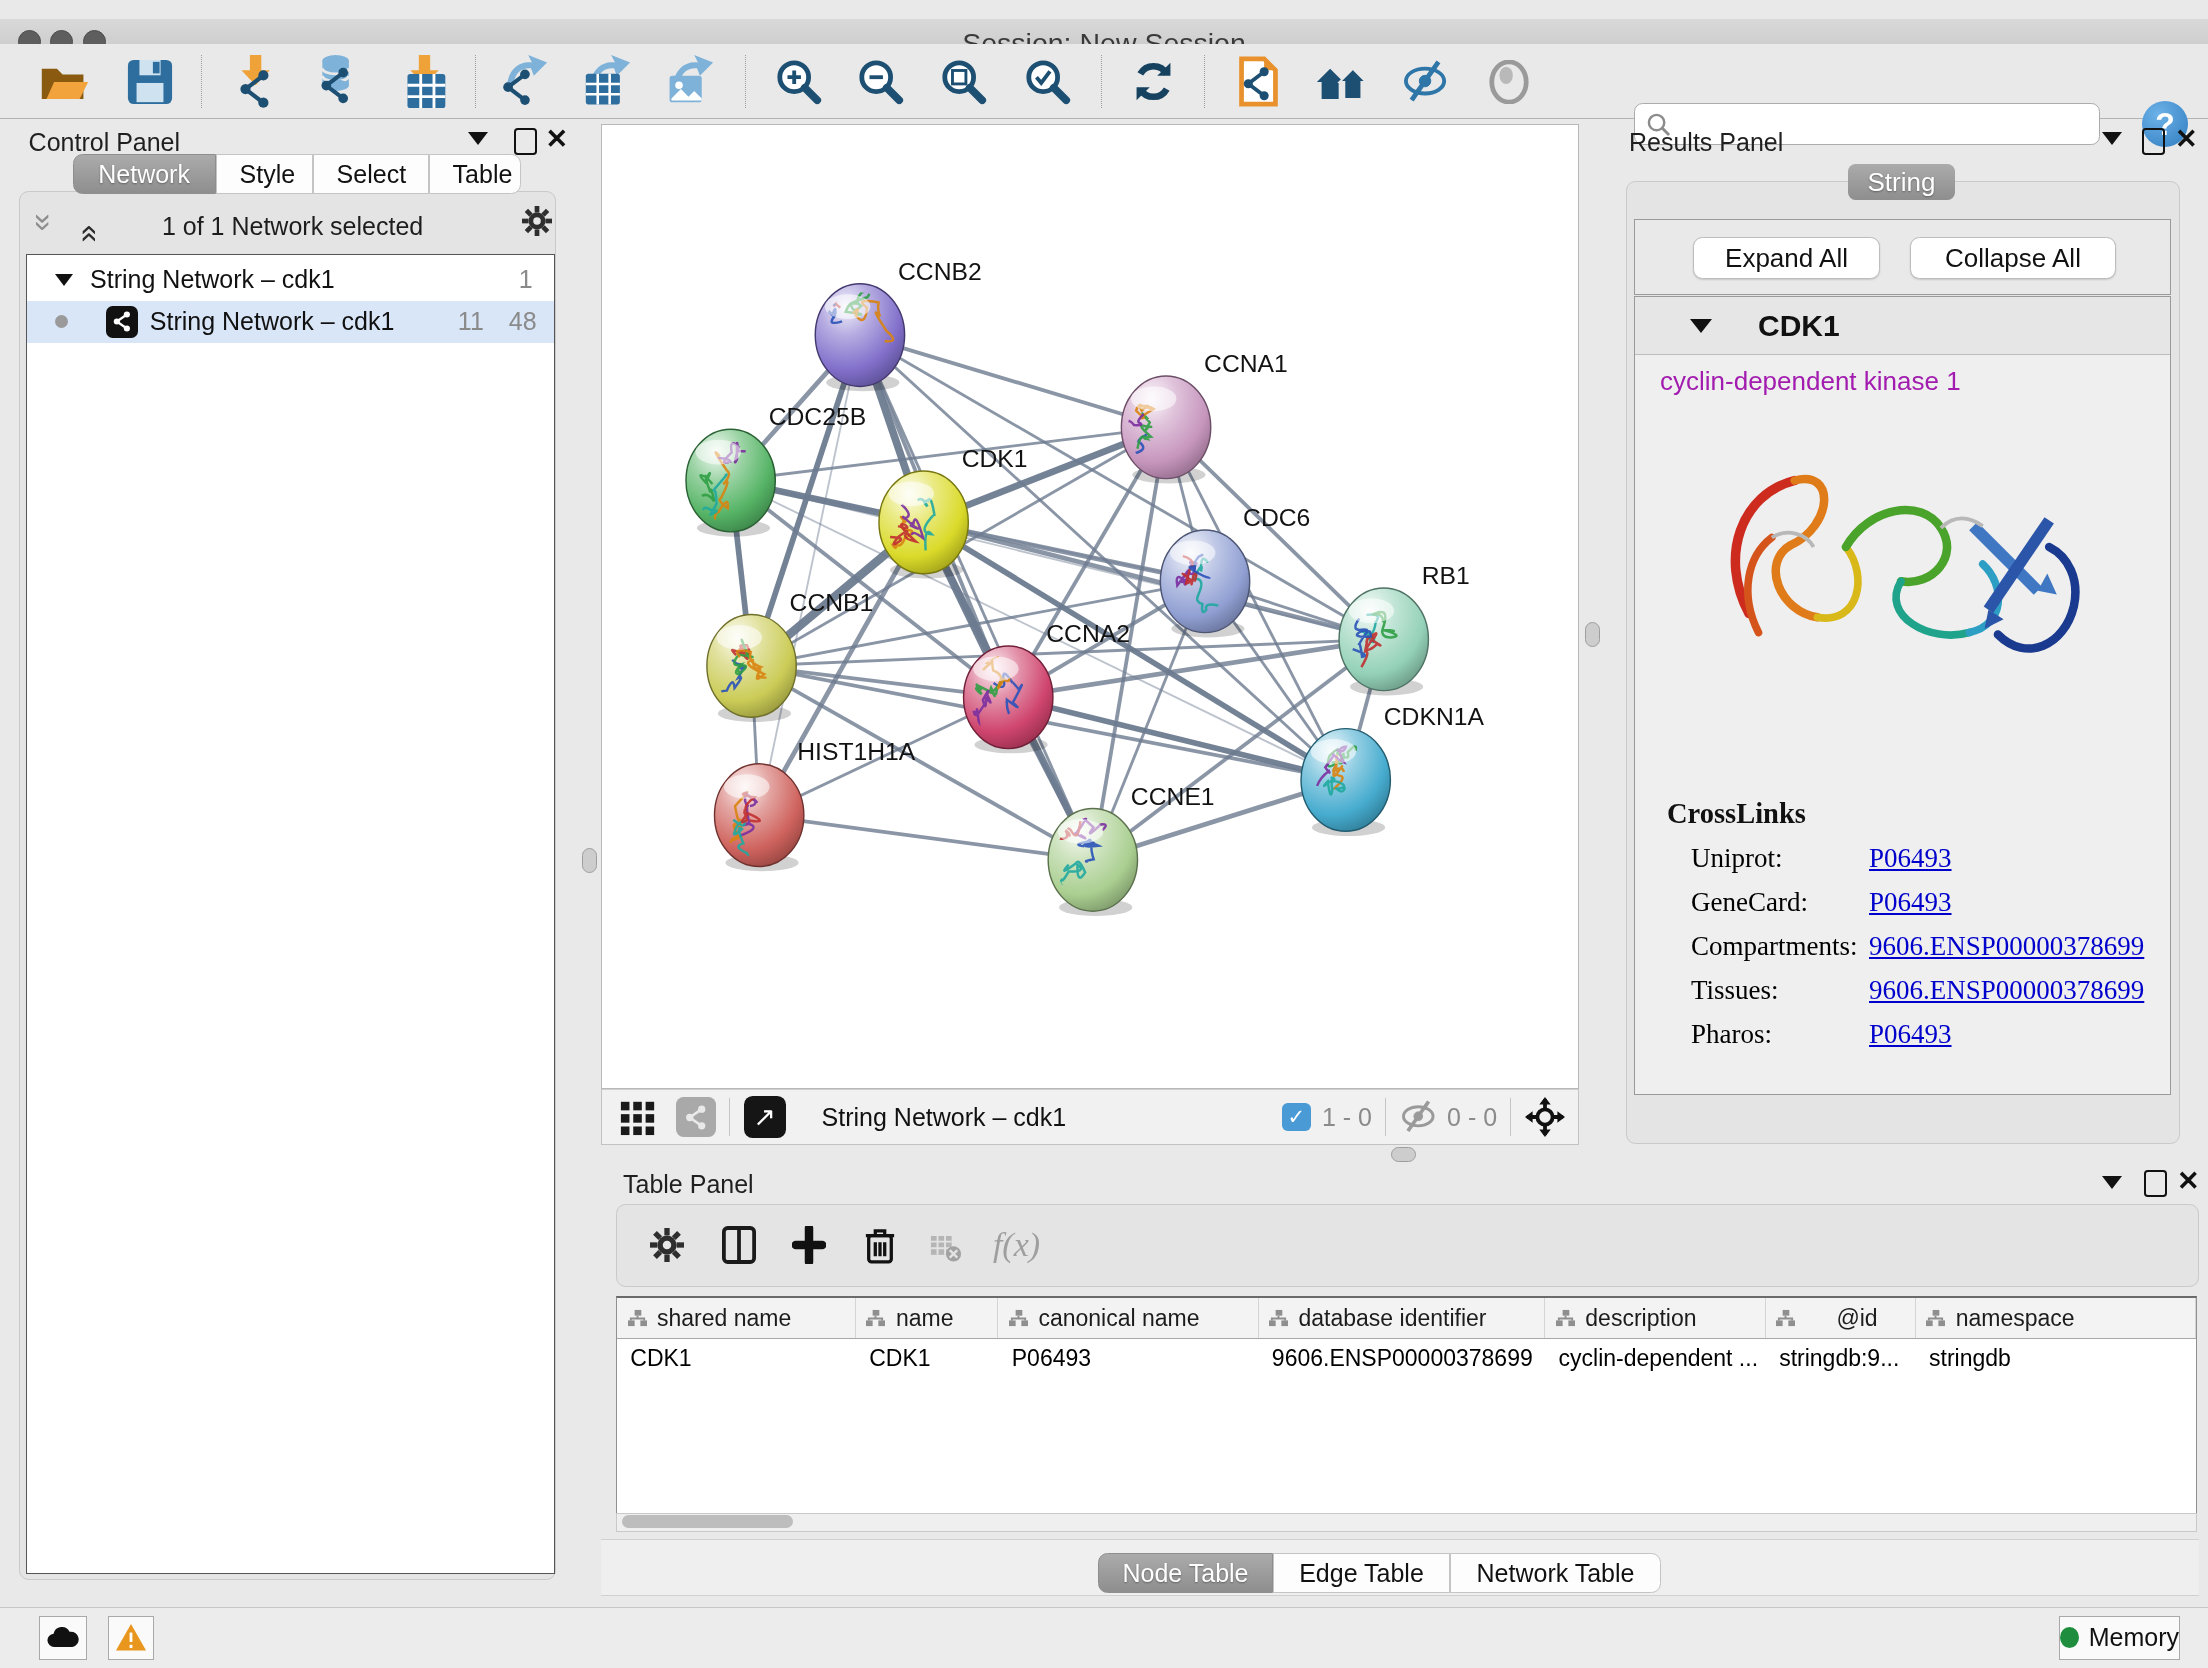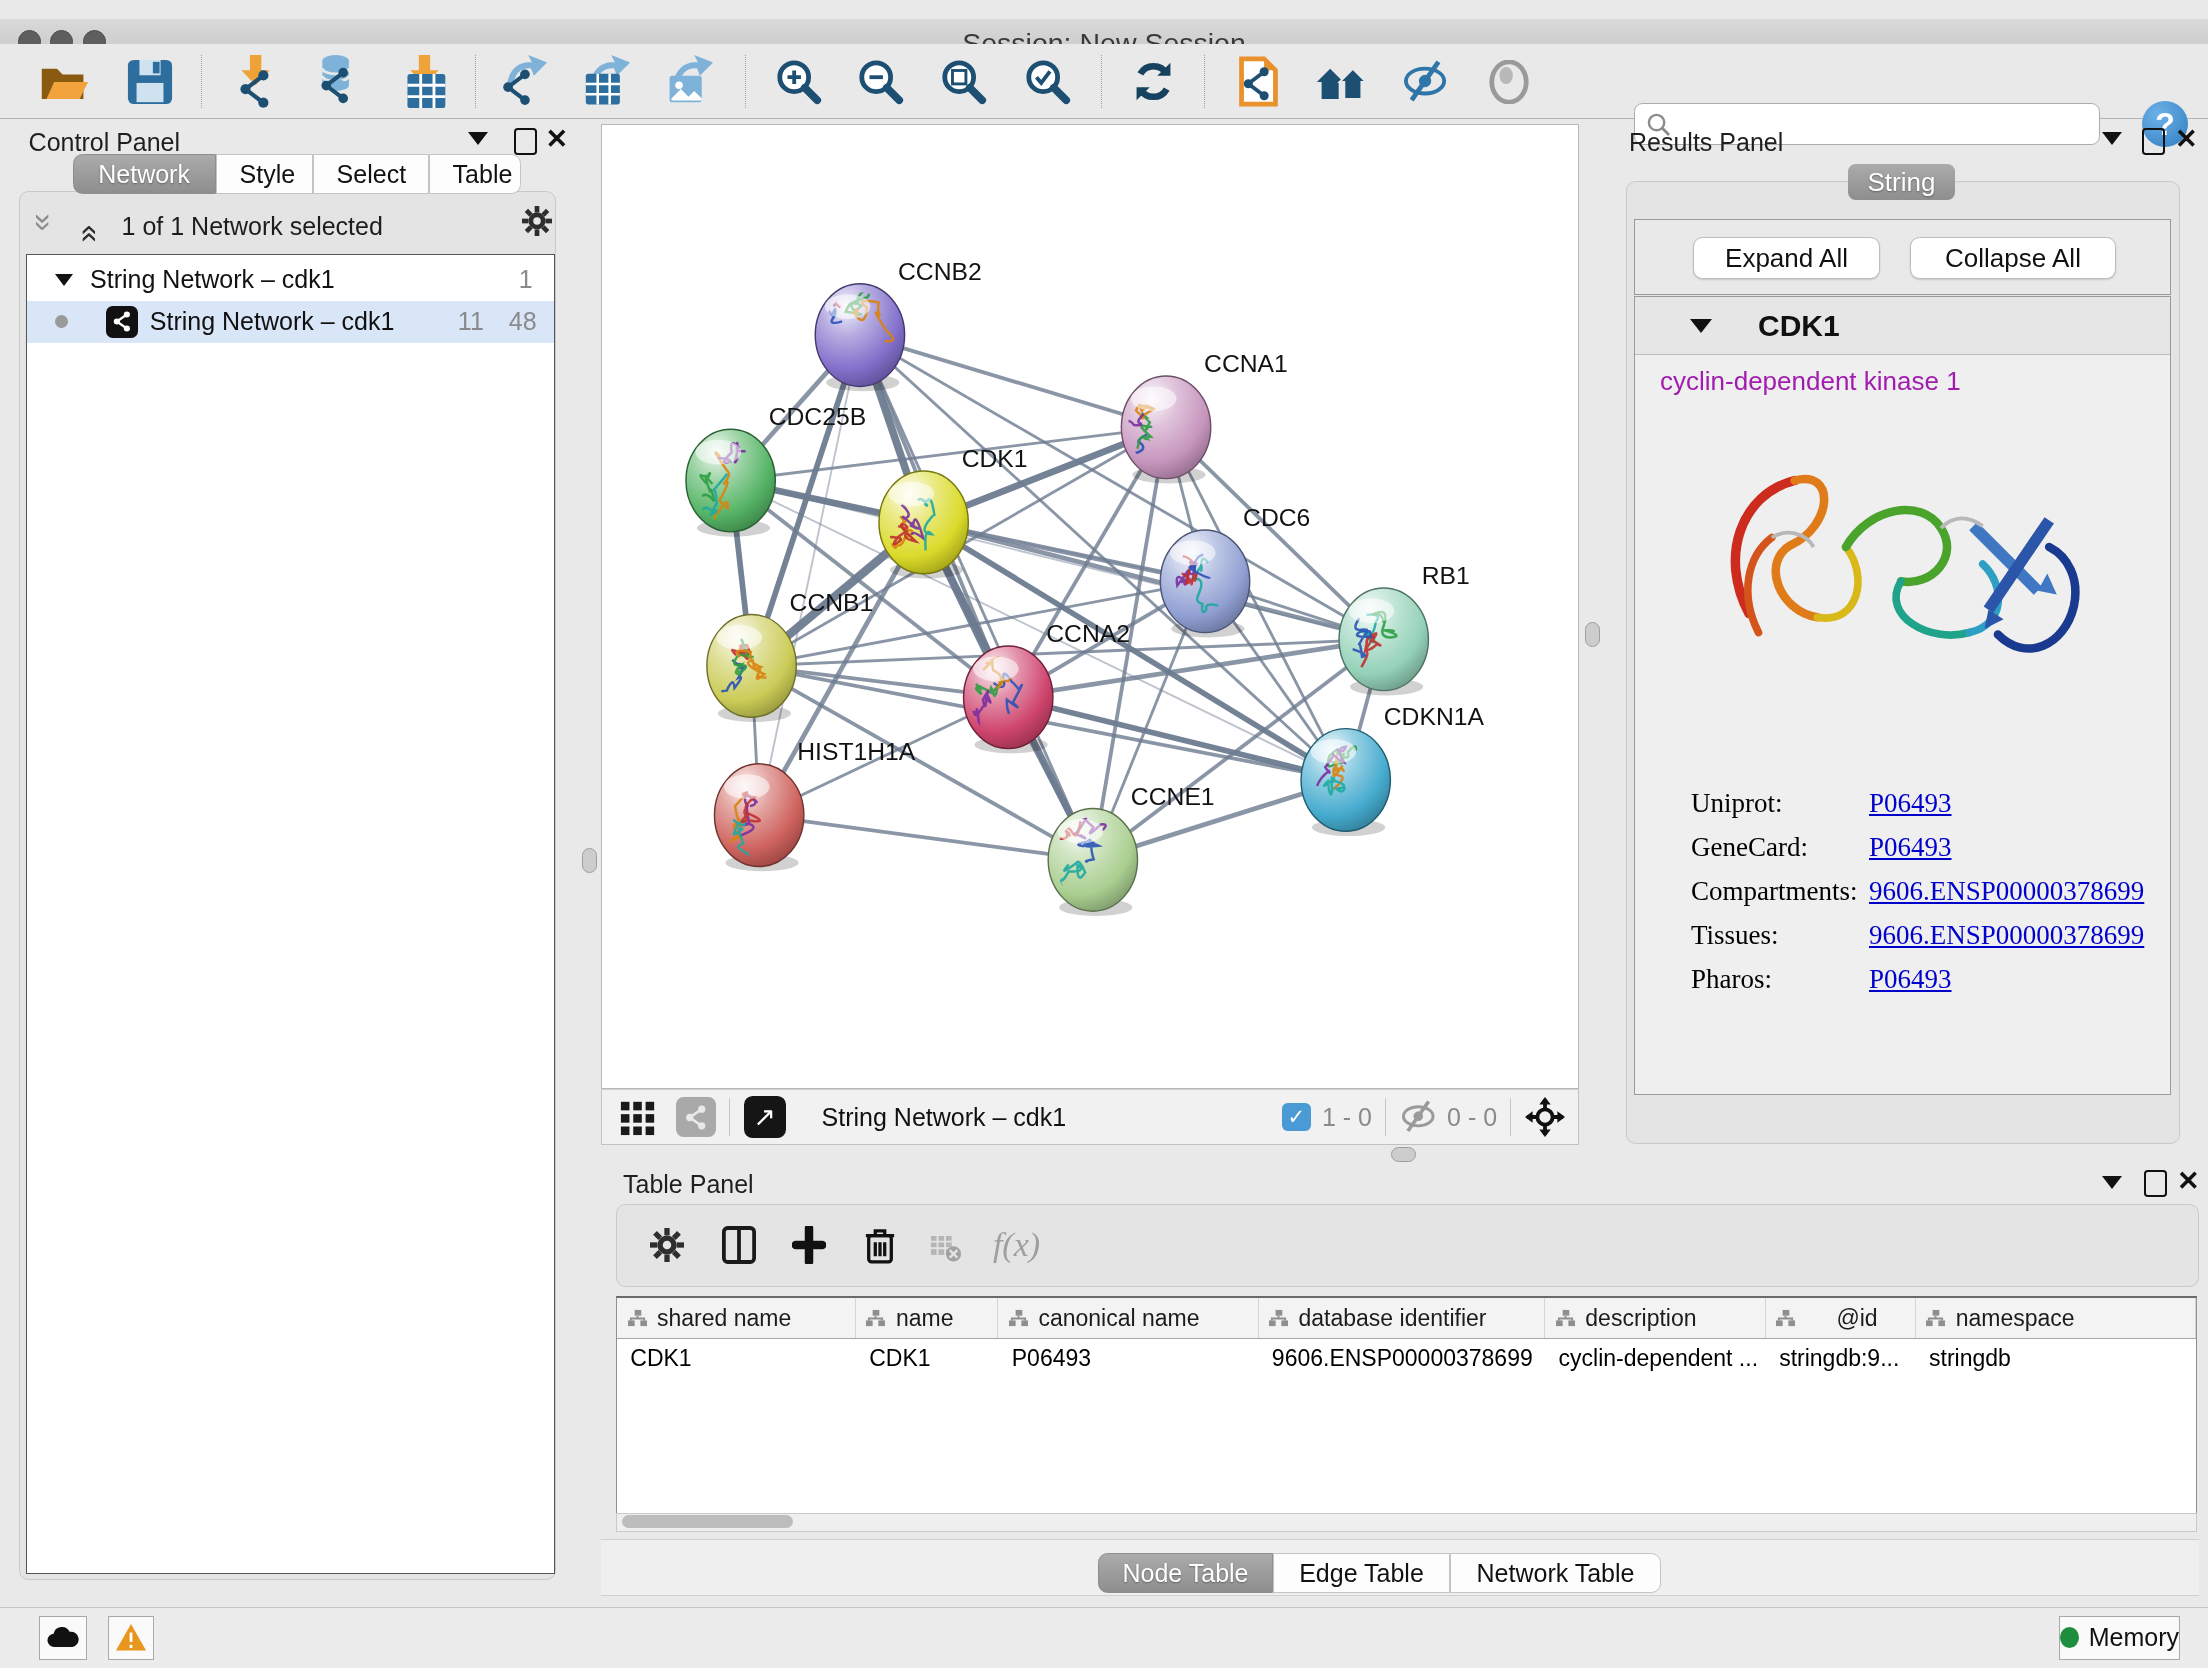--- a/index.html
+++ b/index.html
@@ -290,21 +290,21 @@
 
     <div class="abs tabrow" style="left:65px;top:30px">
       <div class="tab sel first" style="width:95px">Network</div>
       <div class="tab" style="width:49px">Style</div>
       <div class="tab" style="width:68px">Select</div>
       <div class="tab last" style="width:44px">Table</div>
     </div>
 
     <div class="abs" style="left:28.5px;top:80px;font-size:32px;color:#8d8d8d;transform:rotate(90deg);cursor:pointer">»</div>
     <div class="abs" style="left:70px;top:91px;font-size:32px;color:#2c2c2c;transform:rotate(-90deg);cursor:pointer">»</div>
-    <div class="abs" style="left:114px;top:88px;width:342px;font-size:25px;color:#1d1d1d">1 of 1 Network selected</div>
+    <div class="abs" style="left:114px;top:88px;width:342px;text-align:center;font-size:25px;color:#1d1d1d">1 of 1 Network selected</div>
     <div class="abs" style="left:514px;top:82px;cursor:pointer">
       <svg width="30" height="30" viewBox="0 0 32 32">
           <use href="#g-gear"></use>
         </svg>
     </div>
 
     <div class="abs nettree" style="left:18px;top:130px;width:527px;height:1318px">
       <div class="treerow" style="padding-left:28.5px;margin-top:3.8px">
         <span style="width:0;height:0;border-left:9.5px solid transparent;border-right:9.5px solid transparent;border-top:12.4px solid #111;margin-right:17px"></span>
         <span>String Network – cdk1</span>
@@ -695,20 +695,21 @@
         <path d="M292 230 C 330 222, 330 180, 306 158" stroke="#2d9fc4" stroke-width="8" fill="none" stroke-linecap="round"></path>
         <path d="M296 118 L 364 186" stroke="#3f77c2" stroke-width="12" fill="none"></path>
         <path d="M376 112 L 312 206" stroke="#2b55a8" stroke-width="12" fill="none"></path>
         <path d="M364 186 l 20 4 -10 -22 z" fill="#3f77c2"></path>
         <path d="M312 206 l -4 20 20 -10 z" fill="#2b55a8"></path>
         <path d="M322 232 C 352 262, 392 244, 402 202 C 408 174, 396 150, 376 140" stroke="#1a3a8f" stroke-width="9" fill="none" stroke-linecap="round"></path>
         <path d="M84 130 C 100 120, 120 126, 128 140" stroke="#b8b8b8" stroke-width="4" fill="none"></path>
         <path d="M262 120 C 276 106, 292 108, 306 118" stroke="#b8b8b8" stroke-width="4" fill="none"></path>
       </svg>
 
+      <div style="margin:23px 0 0 32px;font-family:'Liberation Serif',serif;font-size:28.5px;font-weight:bold;color:#111">CrossLinks</div>
       <div style="margin-left:56px;margin-top:5.7px">
         <div class="xlink-row">
             <span style="width:178px">Uniprot:</span>
             <a>P06493</a>
           </div>
         <div class="xlink-row">
             <span style="width:178px">GeneCard:</span>
             <a>P06493</a>
           </div>
         <div class="xlink-row">

